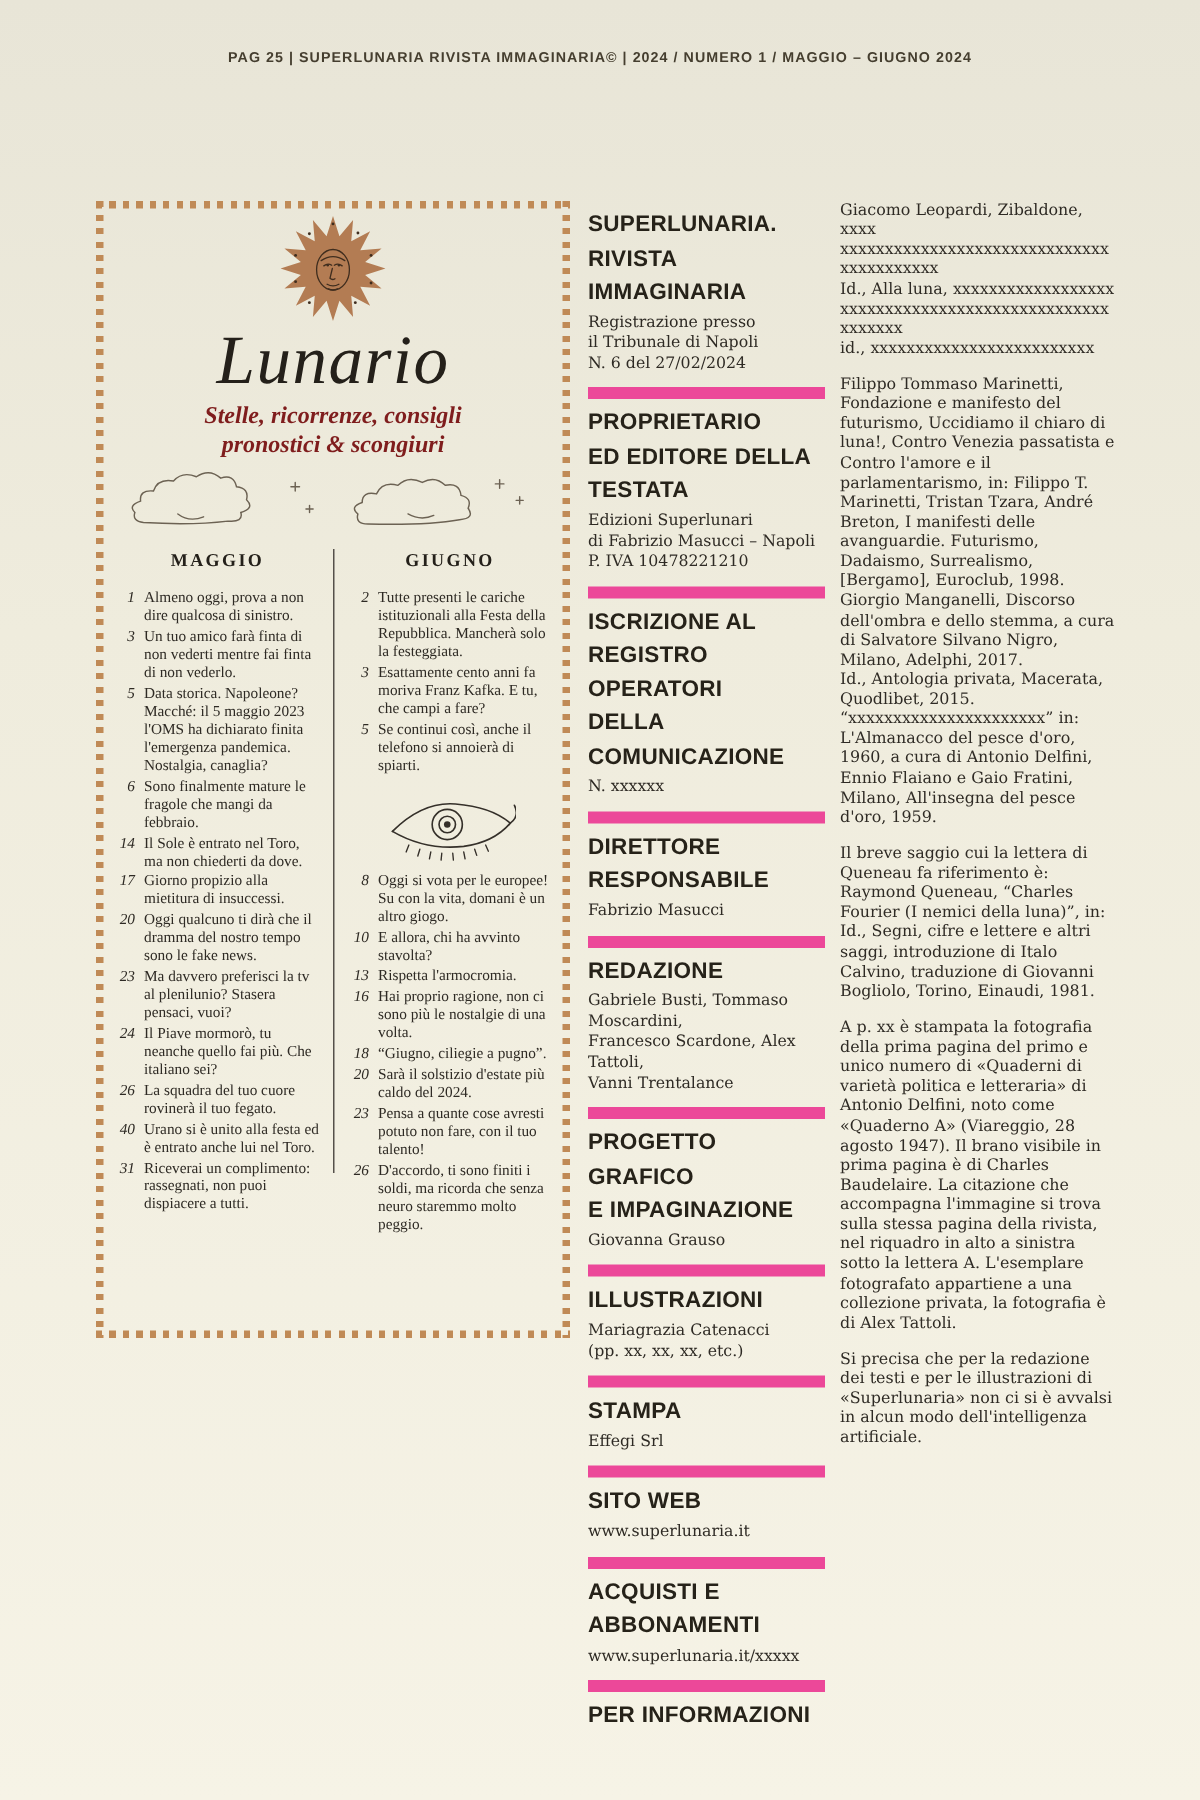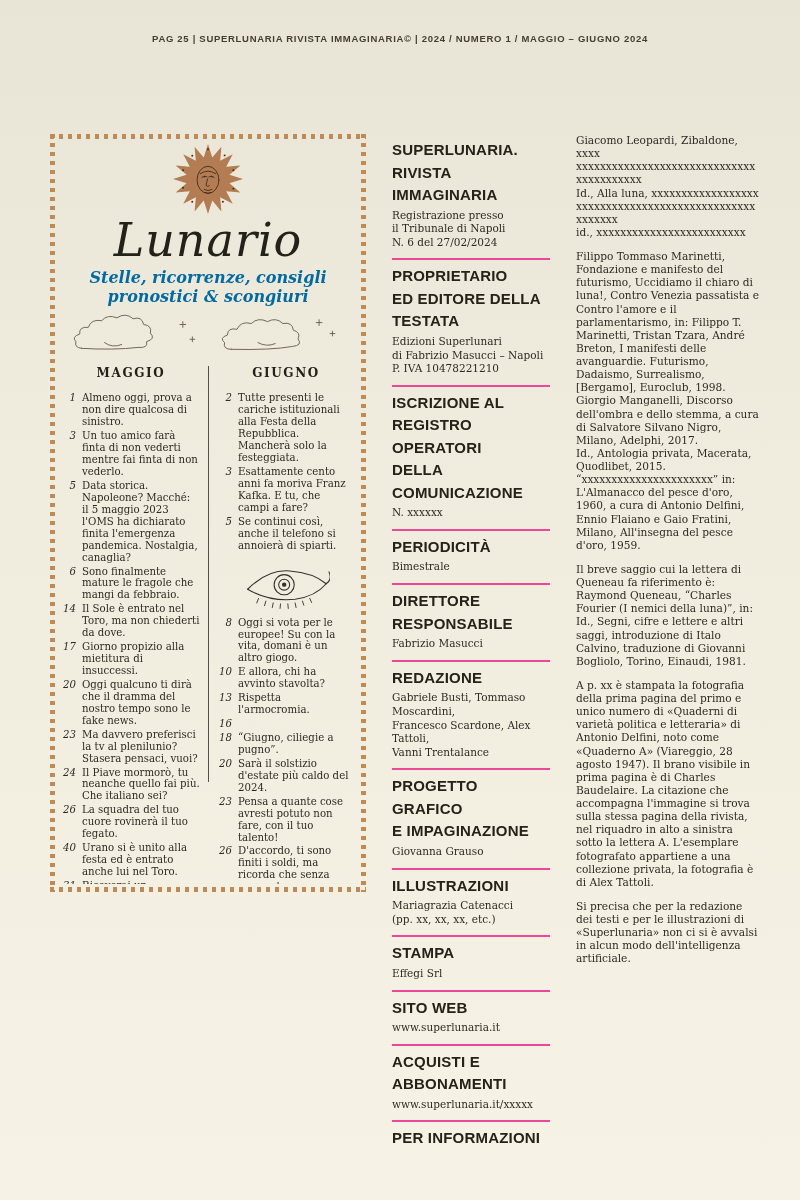--- a/index.html
+++ b/index.html
@@ -13,65 +13,65 @@
   .pre { white-space:pre-line; }
 
   
   .running-head {
     position:absolute; top:33px; left:0; width:100%; text-align:center;
     font-family:"Liberation Sans",sans-serif; font-weight:bold;
     font-size:9.5px; letter-spacing:.7px; color:#453e2f;
   }
 
   
-  .lunario-box { position:absolute; left:50px; top:134px; width:316px; height:758px; }
+  .lunario-box { position:absolute; left:64px; top:134px; width:316px; height:758px;font-family:Liberation Serif, serif; }
   .bd { position:absolute; }
   .bd-top    { left:0; right:0; top:0;    height:5px; background-image:repeating-linear-gradient(90deg,#c08a56 0 4px,transparent 4px 9px); }
   .bd-bottom { left:0; right:0; bottom:0; height:5px; background-image:repeating-linear-gradient(90deg,#c08a56 0 4px,transparent 4px 9px); }
   .bd-left   { top:0; bottom:0; left:0;   width:5px;  background-image:repeating-linear-gradient(180deg,#c08a56 0 4px,transparent 4px 9px); }
   .bd-right  { top:0; bottom:0; right:0;  width:5px;  background-image:repeating-linear-gradient(180deg,#c08a56 0 4px,transparent 4px 9px); }
   .box-inner {
     position:absolute; left:10px; right:10px; top:8px; bottom:8px;
     display:flex; flex-direction:column; align-items:center; overflow:hidden;
   }
   .sun-wrap { margin-top:2px; line-height:0; }
   .lunario-title {
     font-style:italic; font-weight:normal; font-size:46px; line-height:1.05;
     letter-spacing:1px; margin:2px 0 0; color:#24201a;
   }
   .lunario-subtitle {
     font-style:italic; font-weight:bold; font-size:16px; line-height:1.16;
-    text-align:center; margin-top:5px; color:#0369a1;
+    text-align:center; margin-top:5px; color:#7f1d1d;
   }
   .clouds { display:flex; gap:8px; margin-top:8px; align-items:flex-end; line-height:0; }
   .cols { position:relative; display:flex; width:100%; margin-top:8px; flex:1; }
   .col { width:50%; padding:0 8px 0 2px; }
   .col-right { padding:0 2px 0 10px; }
   .col-divider { position:absolute; left:50%; top:2px; width:1px; height:416px; background:#55504a; }
   .col-h {
     text-align:center; font-weight:bold; font-size:12px; letter-spacing:1.6px;
     margin:2px 0 12px; color:#24201a;
   }
   .entry { display:flex; gap:6px; font-size:10.2px; line-height:1.17; margin-bottom:2px; }
   .entry .num { flex:0 0 14px; text-align:right; font-style:italic; }
   .entry .etext { flex:1; }
   .illus { text-align:center; margin:8px 0 4px; line-height:0; }
 
   
   .masthead { position:absolute; left:392px; top:134px; width:158px; }
   .m-sec { padding:5px 0 9px; }
-  .m-sec + .m-sec { border-top:2px solid #ec4899; }
+  .m-sec + .m-sec { border-top:8px solid #ec4899; }
   .m-title {
     font-family:"Liberation Sans",sans-serif; font-weight:bold;
     font-size:15px; line-height:1.5; letter-spacing:.2px; color:#262219;
   }
   .m-body { margin-top:2px; font-size:10.5px; line-height:1.3; overflow-wrap:anywhere; }
 
   
-  .colophon { position:absolute; left:576px; top:134px; width:183px; }
+  .colophon { position:absolute; left:560px; top:134px; width:183px; }
   .c-par { margin:0 0 11px; font-size:10.6px; line-height:1.24; overflow-wrap:anywhere; }
 </style>
 </head>
 <body>
 
 <div class="page">
 
   <div class="running-head">PAG 25 | SUPERLUNARIA RIVISTA IMMAGINARIA©  | 2024 / NUMERO 1 / MAGGIO – GIUGNO 2024</div>
 
   <div class="lunario-box">
@@ -263,20 +263,21 @@
                 <span class="etext">E allora, chi ha avvinto stavolta?</span>
               </div>
 
               <div class="entry">
                 <span class="num">13</span>
                 <span class="etext">Rispetta l'armocromia.</span>
               </div>
 
               <div class="entry">
                 <span class="num">16</span>
+                <span class="etext">Hai proprio ragione, non ci sono più le nostalgie di una volta.</span>
               </div>
 
               <div class="entry">
                 <span class="num">18</span>
                 <span class="etext">“Giugno, ciliegie a pugno”.</span>
               </div>
 
               <div class="entry">
                 <span class="num">20</span>
                 <span class="etext">Sarà il solstizio d'estate più caldo del 2024.</span>
@@ -316,24 +317,20 @@
 di Fabrizio Masucci – Napoli
 P. IVA 10478221210</div>
       </section>
 
       <section class="m-sec">
         <div class="m-title pre">ISCRIZIONE AL REGISTRO OPERATORI
 DELLA COMUNICAZIONE</div>
         <div class="m-body pre">N. xxxxxx</div>
       </section>
 
-      <section class="m-sec">
-        <div class="m-title pre">PERIODICITÀ</div>
-        <div class="m-body pre">Bimestrale</div>
-      </section>
 
       <section class="m-sec">
         <div class="m-title pre">DIRETTORE RESPONSABILE</div>
         <div class="m-body pre">Fabrizio Masucci</div>
       </section>
 
       <section class="m-sec">
         <div class="m-title pre">REDAZIONE</div>
         <div class="m-body pre">Gabriele Busti, Tommaso Moscardini,
 Francesco Scardone, Alex Tattoli,

